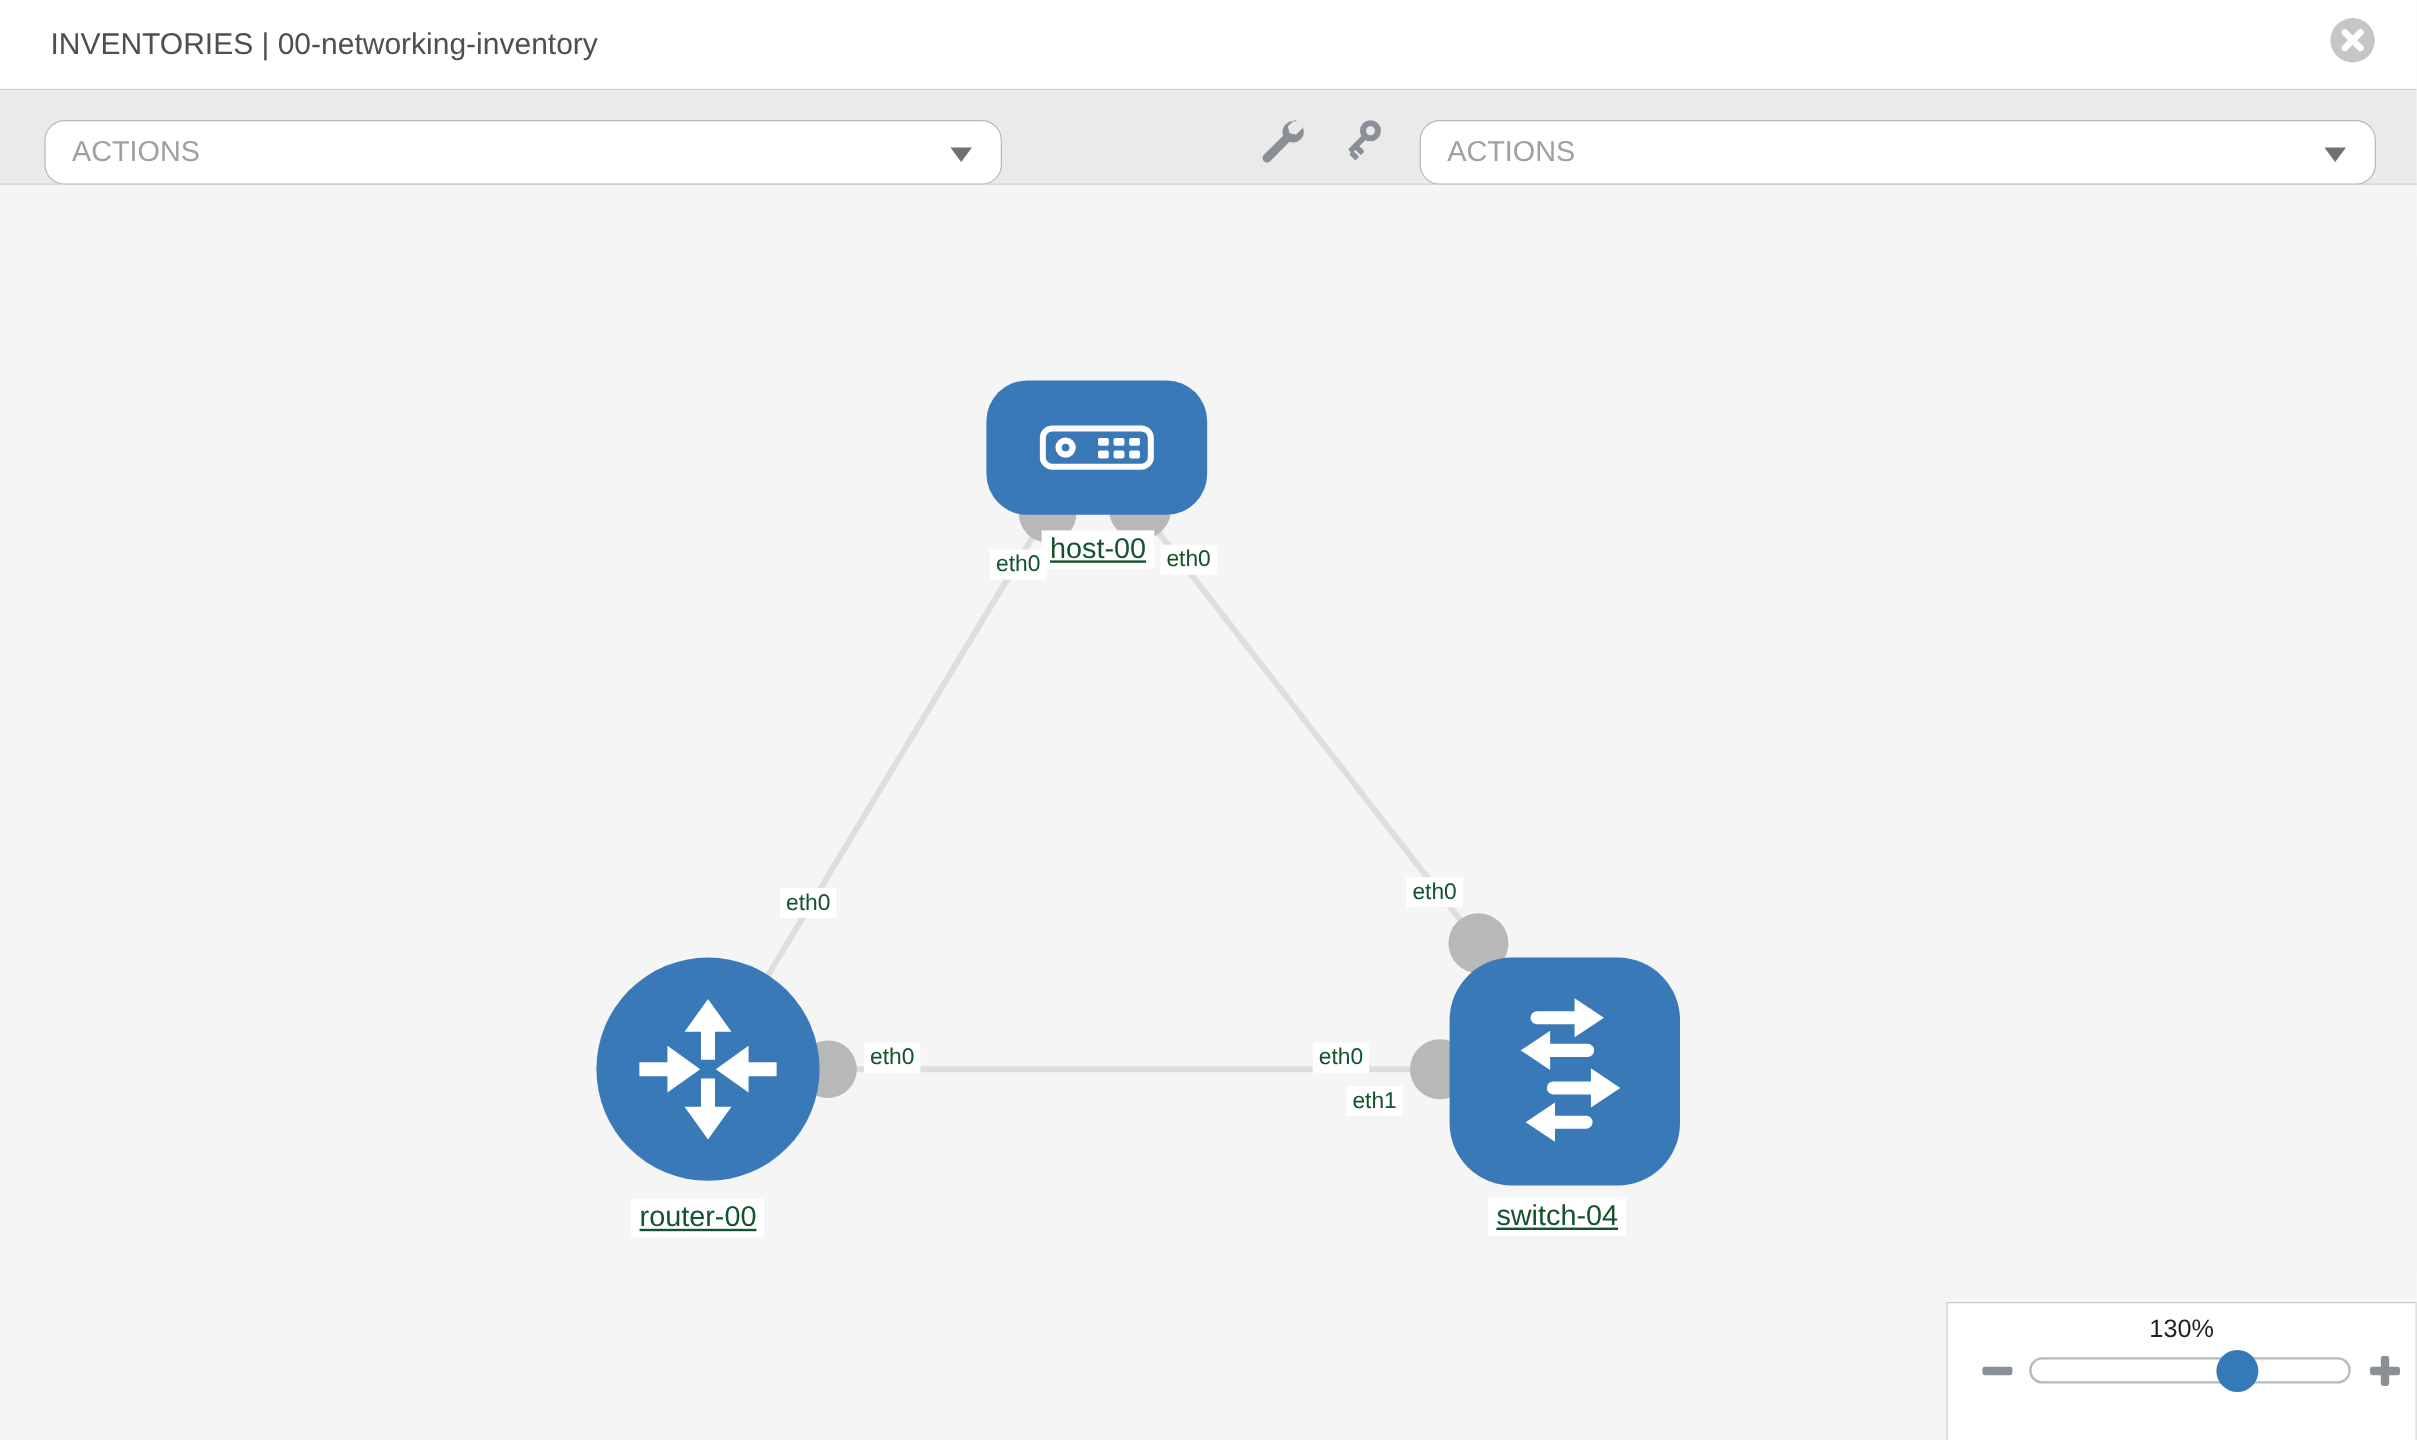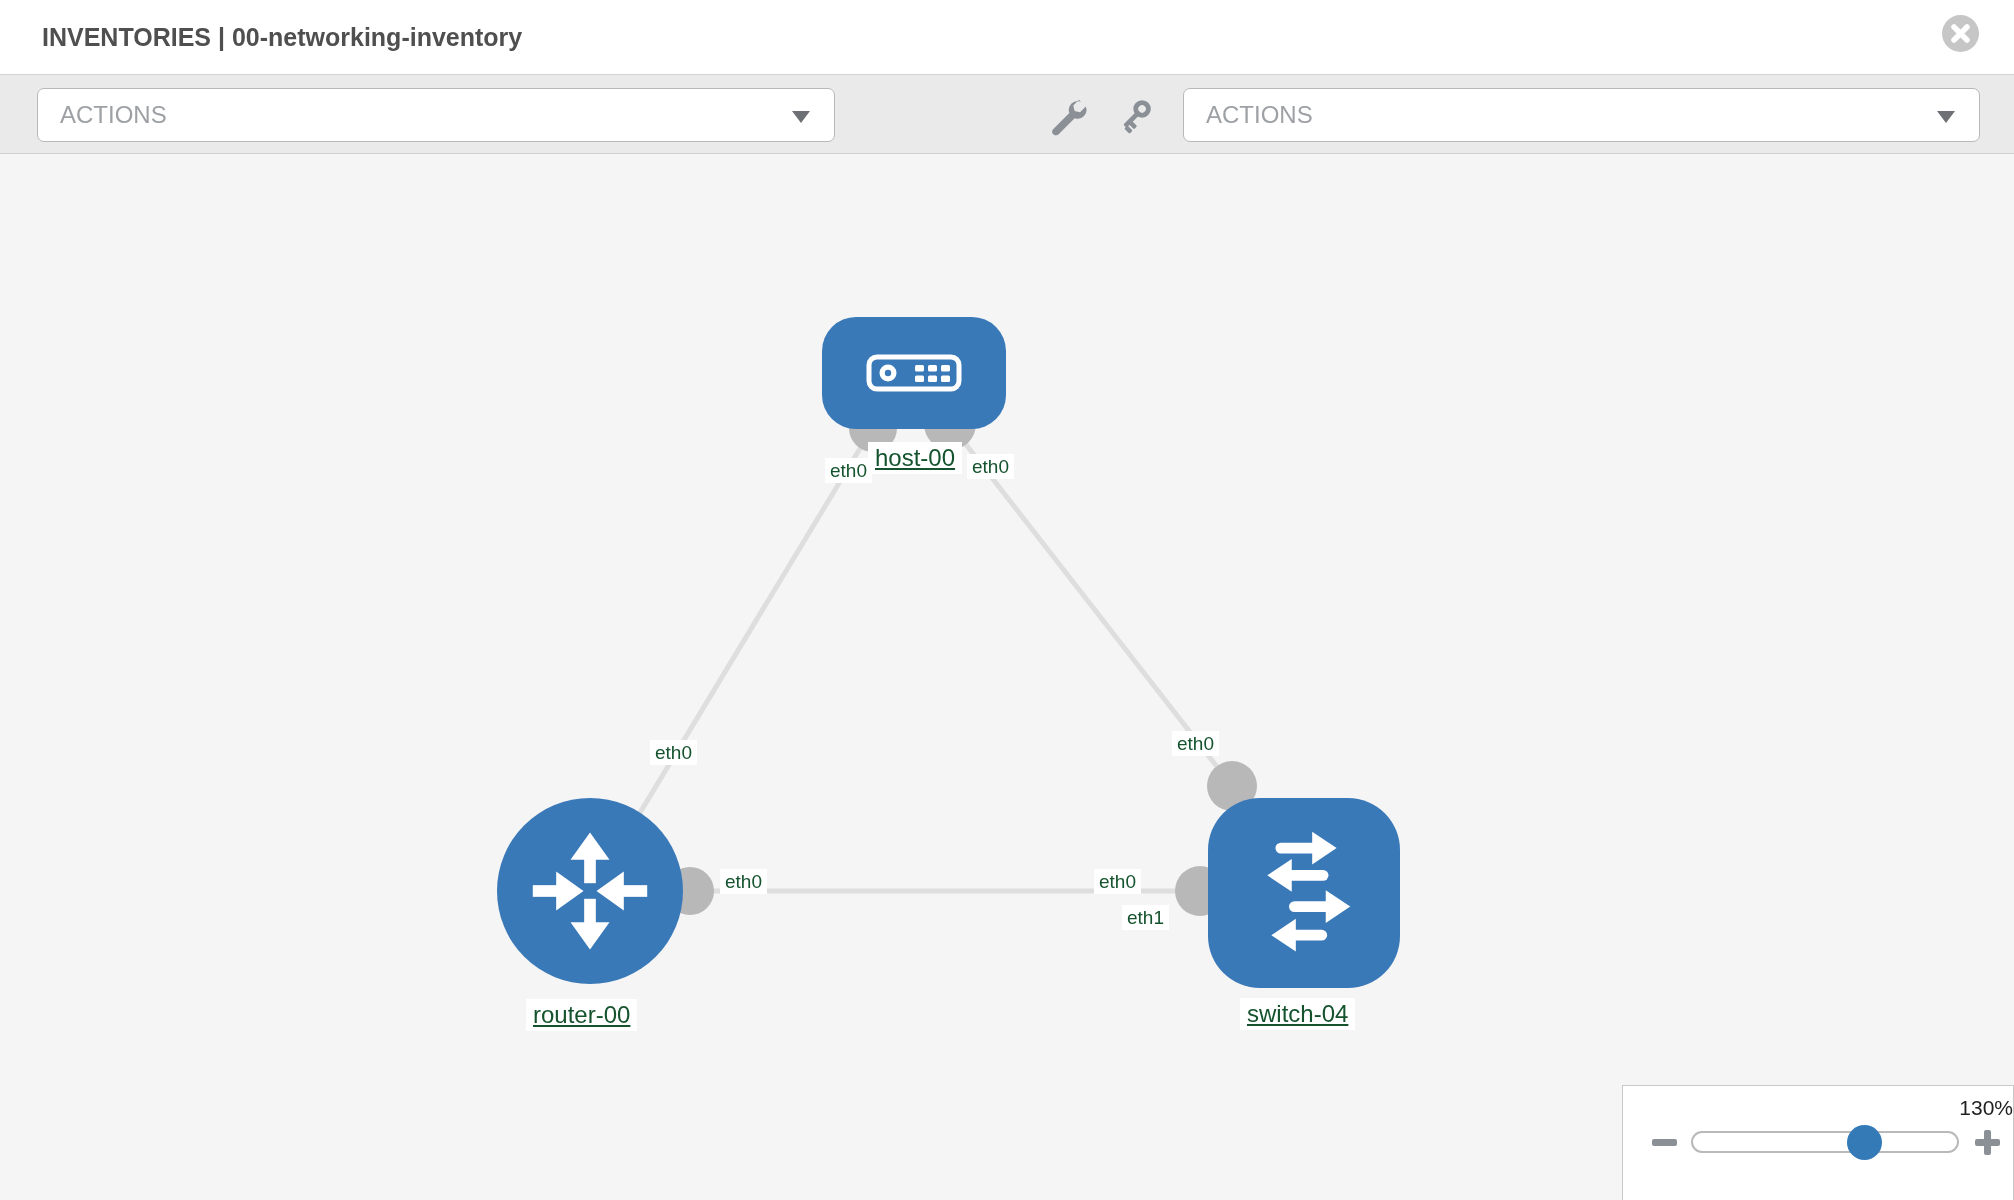--- a/index.html
+++ b/index.html
@@ -2,46 +2,46 @@
 <html><head>
 <meta charset="utf-8">
 <style>
   html,body{margin:0;padding:0;background:#fff;}
   .app{
     position:relative;width:2014px;height:1200px;overflow:hidden;
     font-family:"Liberation Sans",sans-serif;background:#f5f5f5;
   }
   
   .hdr{position:absolute;left:0;top:0;width:2014px;height:74px;background:#ffffff;border-bottom:1px solid #d2d2d2;}
-  .hdr-title{position:absolute;left:42px;top:0;height:74px;line-height:74px;font-size:25px;font-weight:700;color:#4f4f4f;}
+  .hdr-title{position:absolute;left:42px;top:0;height:74px;line-height:74px;font-size:25px;font-weight:400;color:#4f4f4f;}
   .close-btn{position:absolute;left:1942px;top:15px;width:37px;height:37px;border-radius:50%;background:#c6c6c6;cursor:pointer;}
   .close-btn svg{position:absolute;left:9px;top:9px;}
   
   .tbar{position:absolute;left:0;top:75px;width:2014px;height:78px;background:#eaeaea;border-bottom:1px solid #cfcfcf;}
-  .selbox{position:absolute;top:13px;height:54px;background:#fff;border:1px solid #b8b8b8;border-radius:7px;box-sizing:border-box;cursor:pointer;}
+  .selbox{position:absolute;top:25px;height:54px;background:#fff;border:1px solid #b8b8b8;border-radius:17px;box-sizing:border-box;cursor:pointer;}
   .selbox .sel-label{position:absolute;left:22px;top:0;line-height:52px;font-size:24px;color:#9da0a4;}
   .caret{position:absolute;right:24px;top:22px;width:0;height:0;border-left:9px solid transparent;border-right:9px solid transparent;border-top:12px solid #6d7176;}
   .actions-box{left:37px;width:798px;}
   .search-box{left:1183px;width:797px;}
   .tool-btn{position:absolute;top:21px;width:40px;height:40px;cursor:pointer;}
   .tool-wrench{left:1047px;}
   .tool-key{left:1115px;}
   
   .canvas{position:absolute;left:0;top:154px;width:2014px;height:1046px;background:#f5f5f5;}
   .links-svg{position:absolute;left:0;top:0;}
   .node{position:absolute;background:#3a79b8;}
   .node-host{left:822px;top:163px;width:184px;height:112px;border-radius:34px;}
   .node-router{left:497px;top:644px;width:186px;height:186px;border-radius:50%;}
   .node-switch{left:1208px;top:644px;width:192px;height:190px;border-radius:52px;}
   .node svg{position:absolute;}
   .chip{position:absolute;background:#ffffff;color:#14532d;font-size:19px;line-height:23px;padding:1px 5px;white-space:nowrap;}
   .chip-name{font-size:24px;line-height:28px;padding:2px 7px;text-decoration:underline;}
   
   .zoom-panel{position:absolute;left:1622px;top:1085px;width:392px;height:130px;background:#ffffff;border:1px solid #c9c9c9;box-sizing:border-box;}
-  .zoom-level{position:absolute;left:0;top:10px;width:100%;text-align:right;font-size:21px;color:#1f1f1f;}
+  .zoom-level{position:absolute;left:0;top:10px;width:100%;text-align:center;font-size:21px;color:#1f1f1f;}
   .zoom-minus{position:absolute;left:29px;top:53px;width:25px;height:7px;background:#8a9096;border-radius:2px;cursor:pointer;}
   .zoom-plus{position:absolute;left:352px;top:44px;width:25px;height:25px;cursor:pointer;}
   .zoom-plus::before{content:"";position:absolute;left:0;top:9px;width:25px;height:7px;background:#8a9096;border-radius:2px;}
   .zoom-plus::after{content:"";position:absolute;left:9px;top:0;width:7px;height:25px;background:#8a9096;border-radius:2px;}
   .zoom-track{position:absolute;left:68px;top:45px;width:268px;height:22px;background:#fff;border:2px solid #b9b9b9;border-radius:13px;box-sizing:border-box;cursor:pointer;}
   .zoom-knob{position:absolute;left:224px;top:39px;width:35px;height:35px;border-radius:50%;background:#337ab7;cursor:grab;}
 </style>
 </head>
 <body>
 

